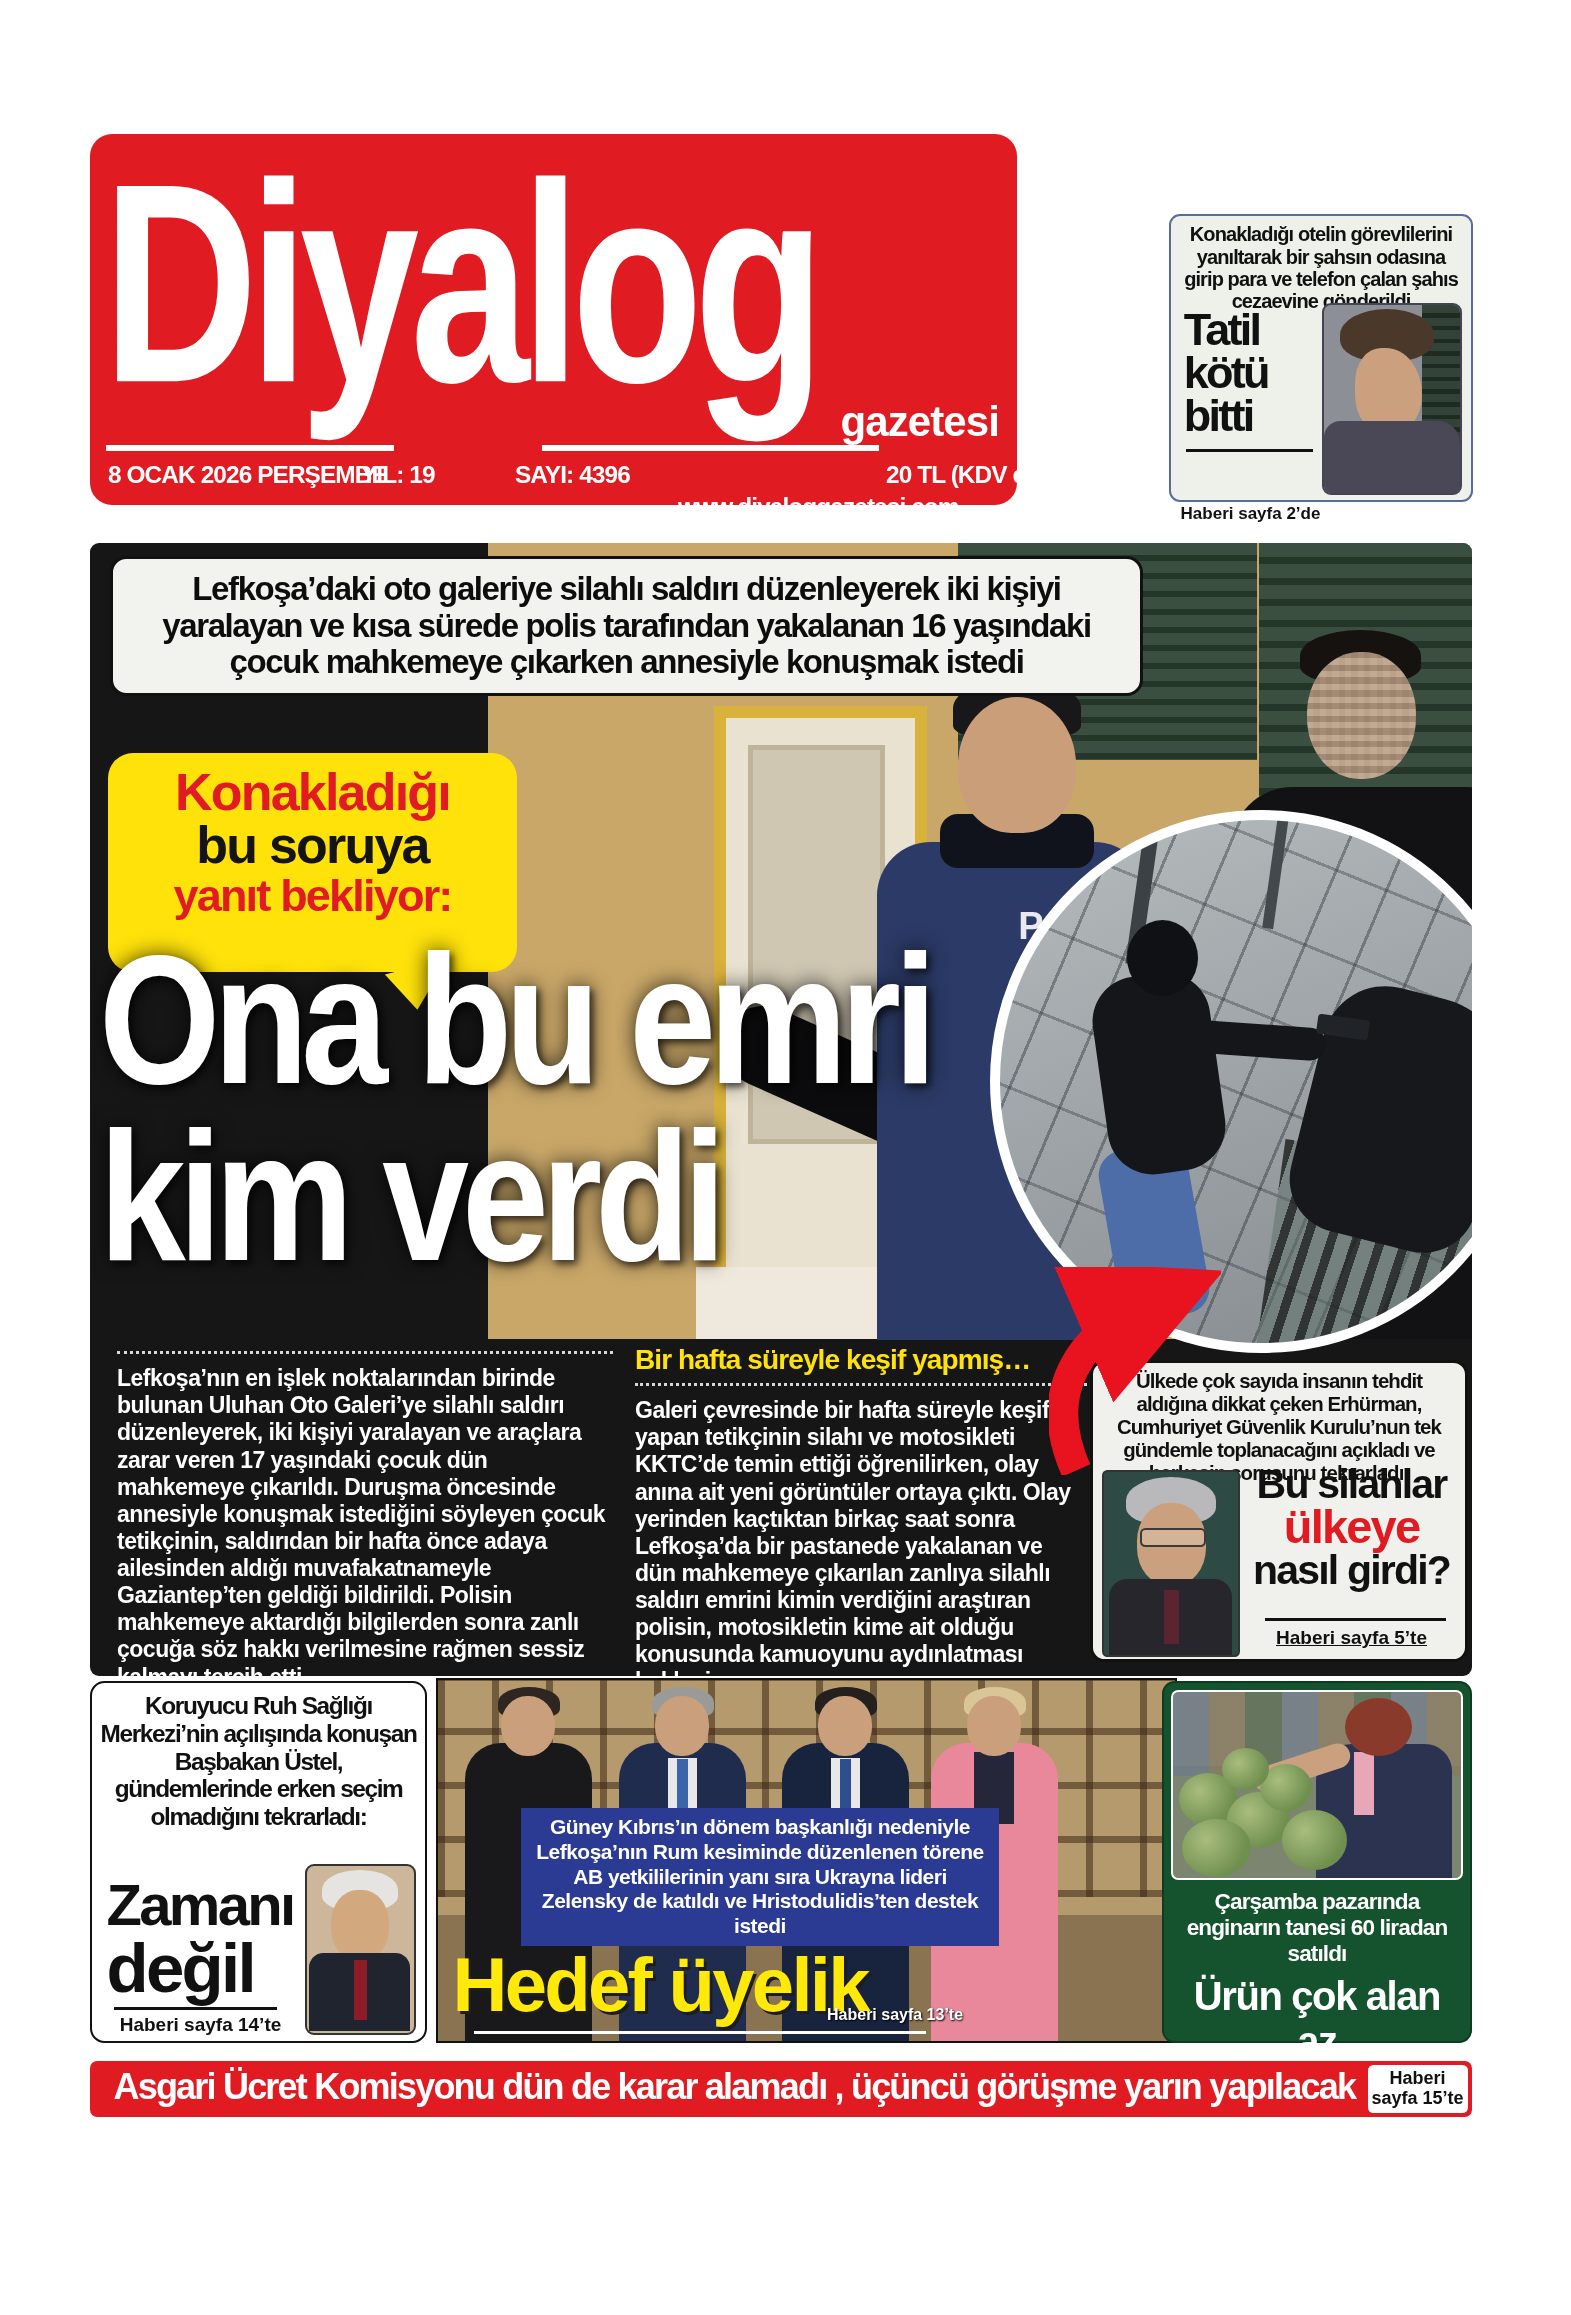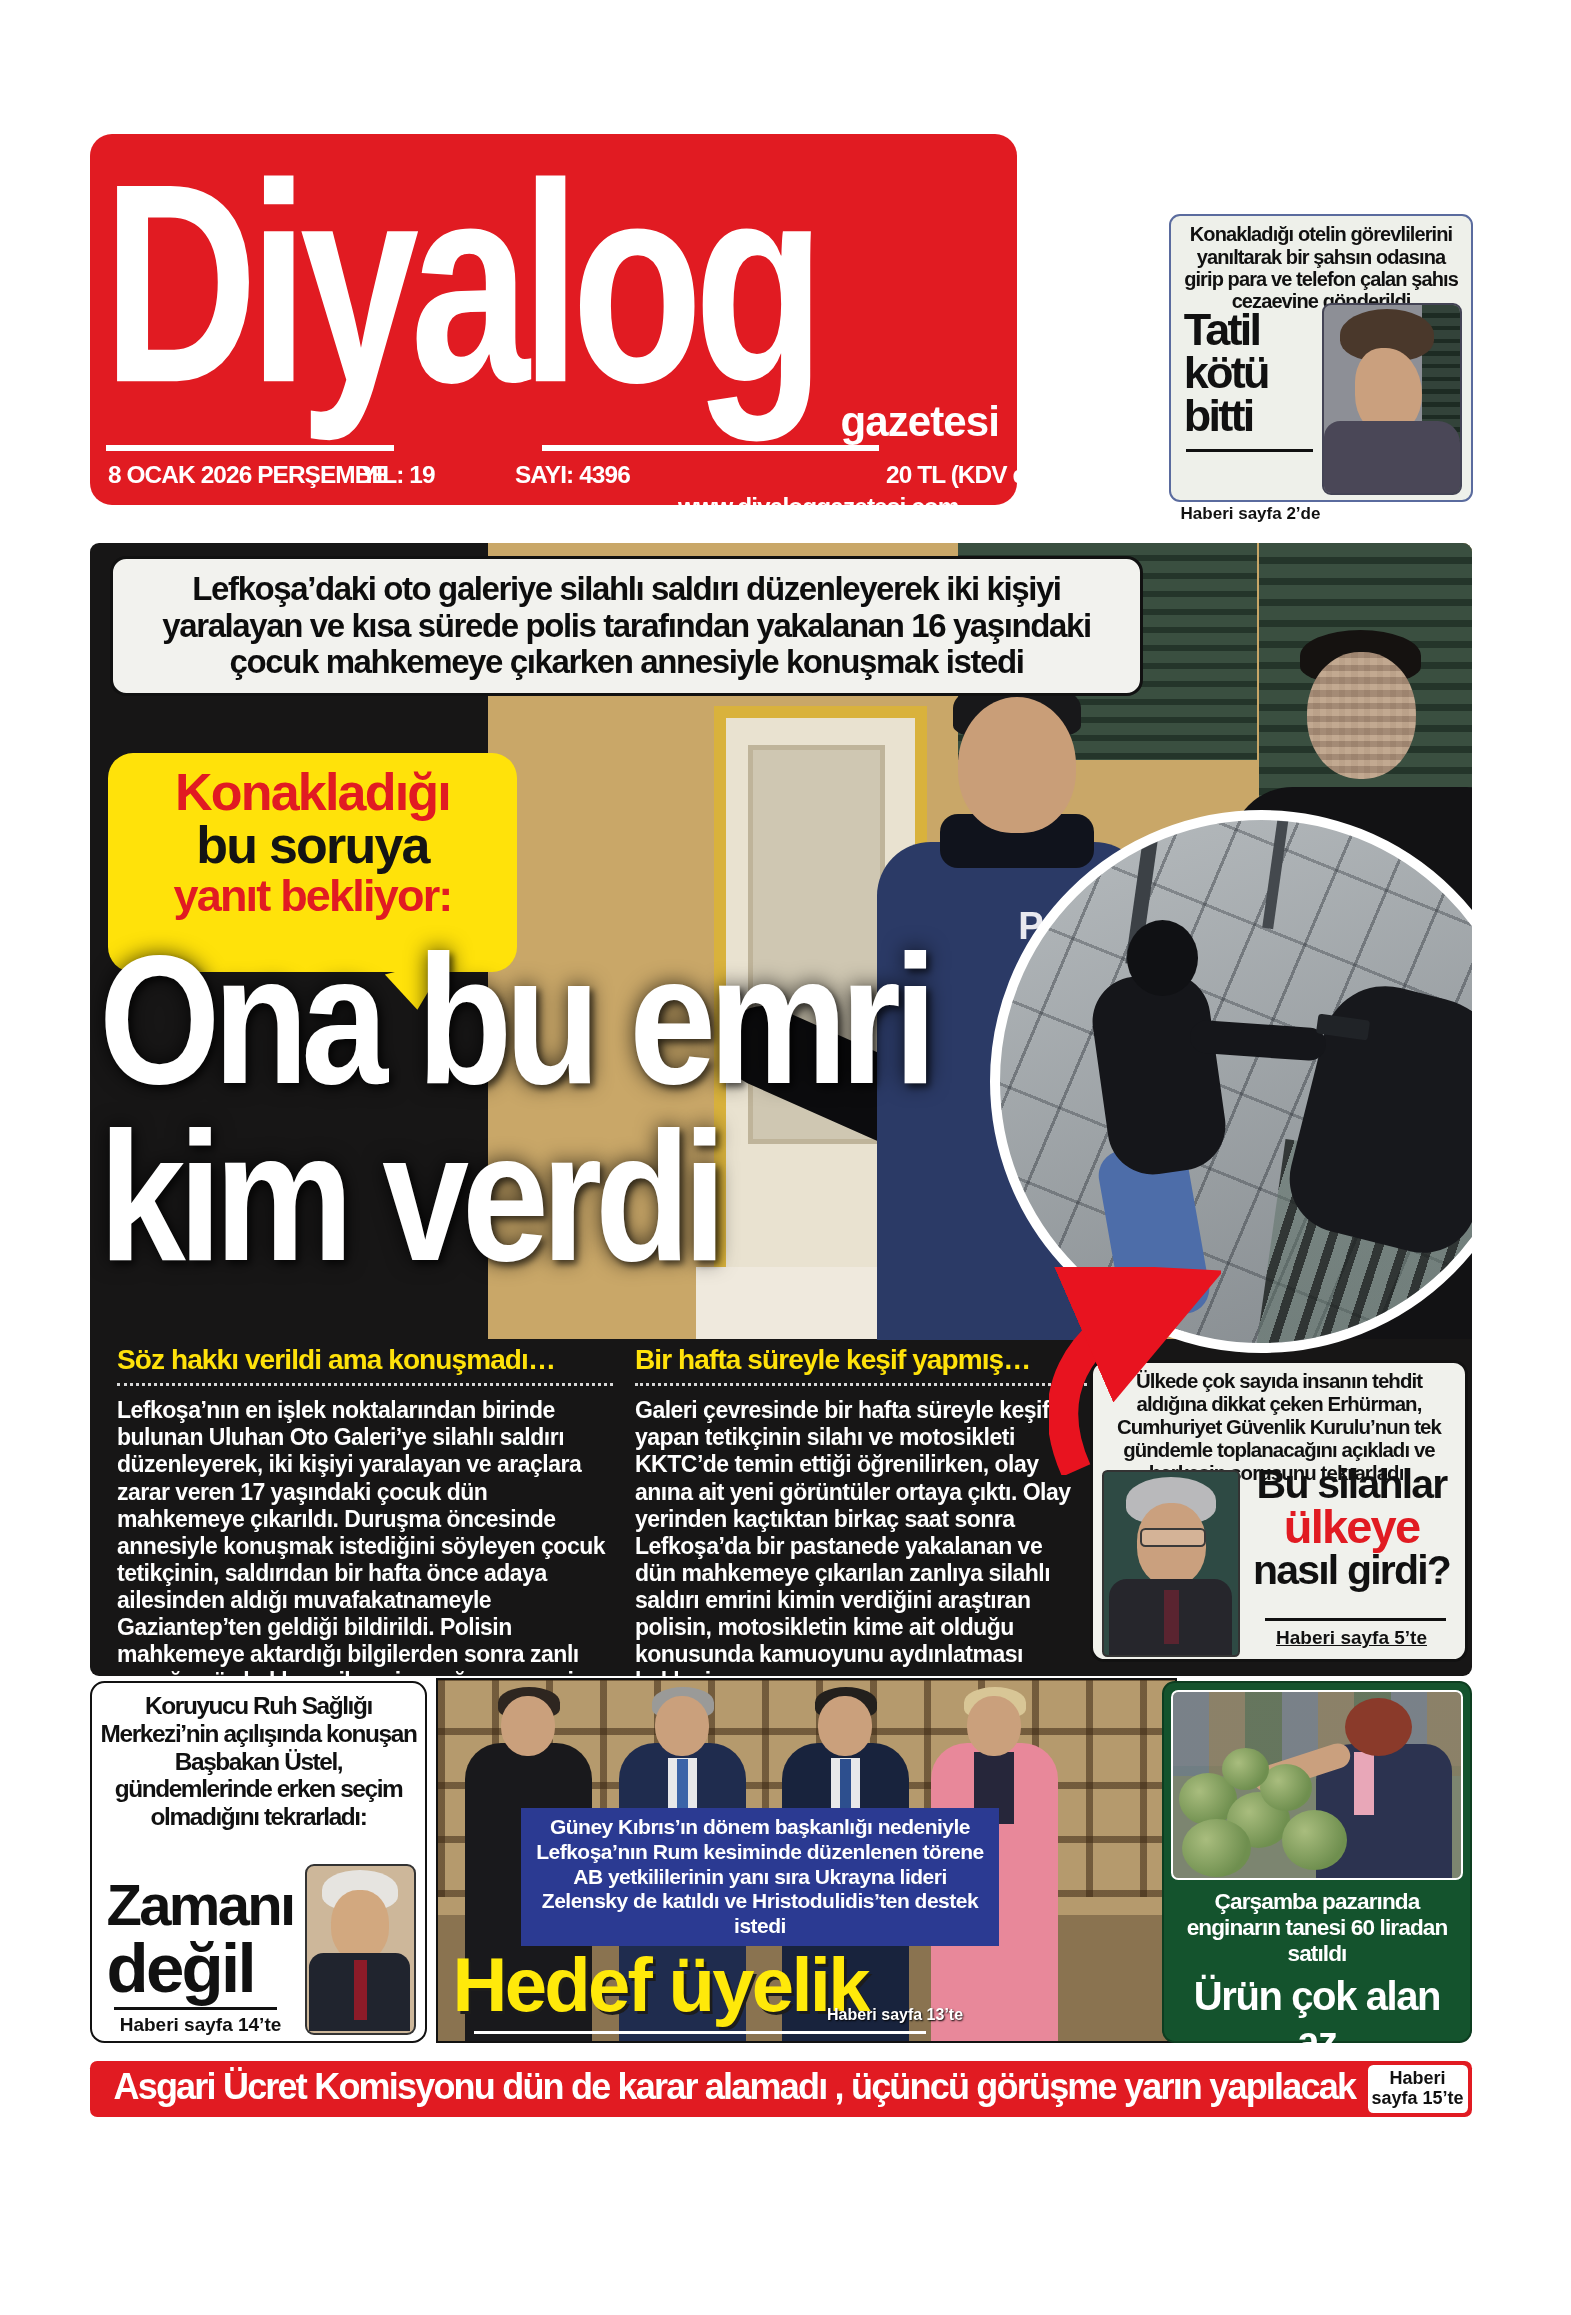--- a/index.html
+++ b/index.html
@@ -272,21 +272,20 @@
     <svg class="abs arrow-svg" viewBox="0 0 190 230">
       <defs>
         <marker id="ah" markerWidth="5" markerHeight="5" refX="2.5" refY="2.5" orient="auto">
           <path d="M0,0 L5,2.5 L0,5 z" fill="#e8131f"></path>
         </marker>
       </defs>
       <path d="M 30 225 C -8 140, 30 75, 115 38" fill="none" stroke="#e8131f" stroke-width="34" marker-end="url(#ah)"></path>
     </svg>
 
     <div class="abs col col1">
-      <div class="col-h">Söz hakkı verildi ama konuşmadı…</div>
       <div class="dotline"></div>
       <div class="col-b">Lefkoşa’nın en işlek noktalarından birinde bulunan Uluhan Oto Galeri’ye silahlı saldırı düzenleyerek, iki kişiyi yaralayan ve araçlara zarar veren 17 yaşındaki çocuk dün mahkemeye çıkarıldı. Duruşma öncesinde annesiyle konuşmak istediğini söyleyen çocuk tetikçinin, saldırıdan bir hafta önce adaya ailesinden aldığı muvafakatnameyle Gaziantep’ten geldiği bildirildi. Polisin mahkemeye aktardığı bilgilerden sonra zanlı çocuğa söz hakkı verilmesine rağmen sessiz kalmayı tercih etti.</div>
     </div>
 
     <div class="abs col col2">
       <div class="col-h">Bir hafta süreyle keşif yapmış…</div>
       <div class="dotline"></div>
       <div class="col-b">Galeri çevresinde bir hafta süreyle keşif yapan tetikçinin silahı ve motosikleti KKTC’de temin ettiği öğrenilirken, olay anına ait yeni görüntüler ortaya çıktı. Olay yerinden kaçtıktan birkaç saat sonra Lefkoşa’da bir pastanede yakalanan ve dün mahkemeye çıkarılan zanlıya silahlı saldırı emrini kimin verdiğini araştıran polisin, motosikletin kime ait olduğu konusunda kamuoyunu aydınlatması bekleniyor.</div>
 
     </div>

